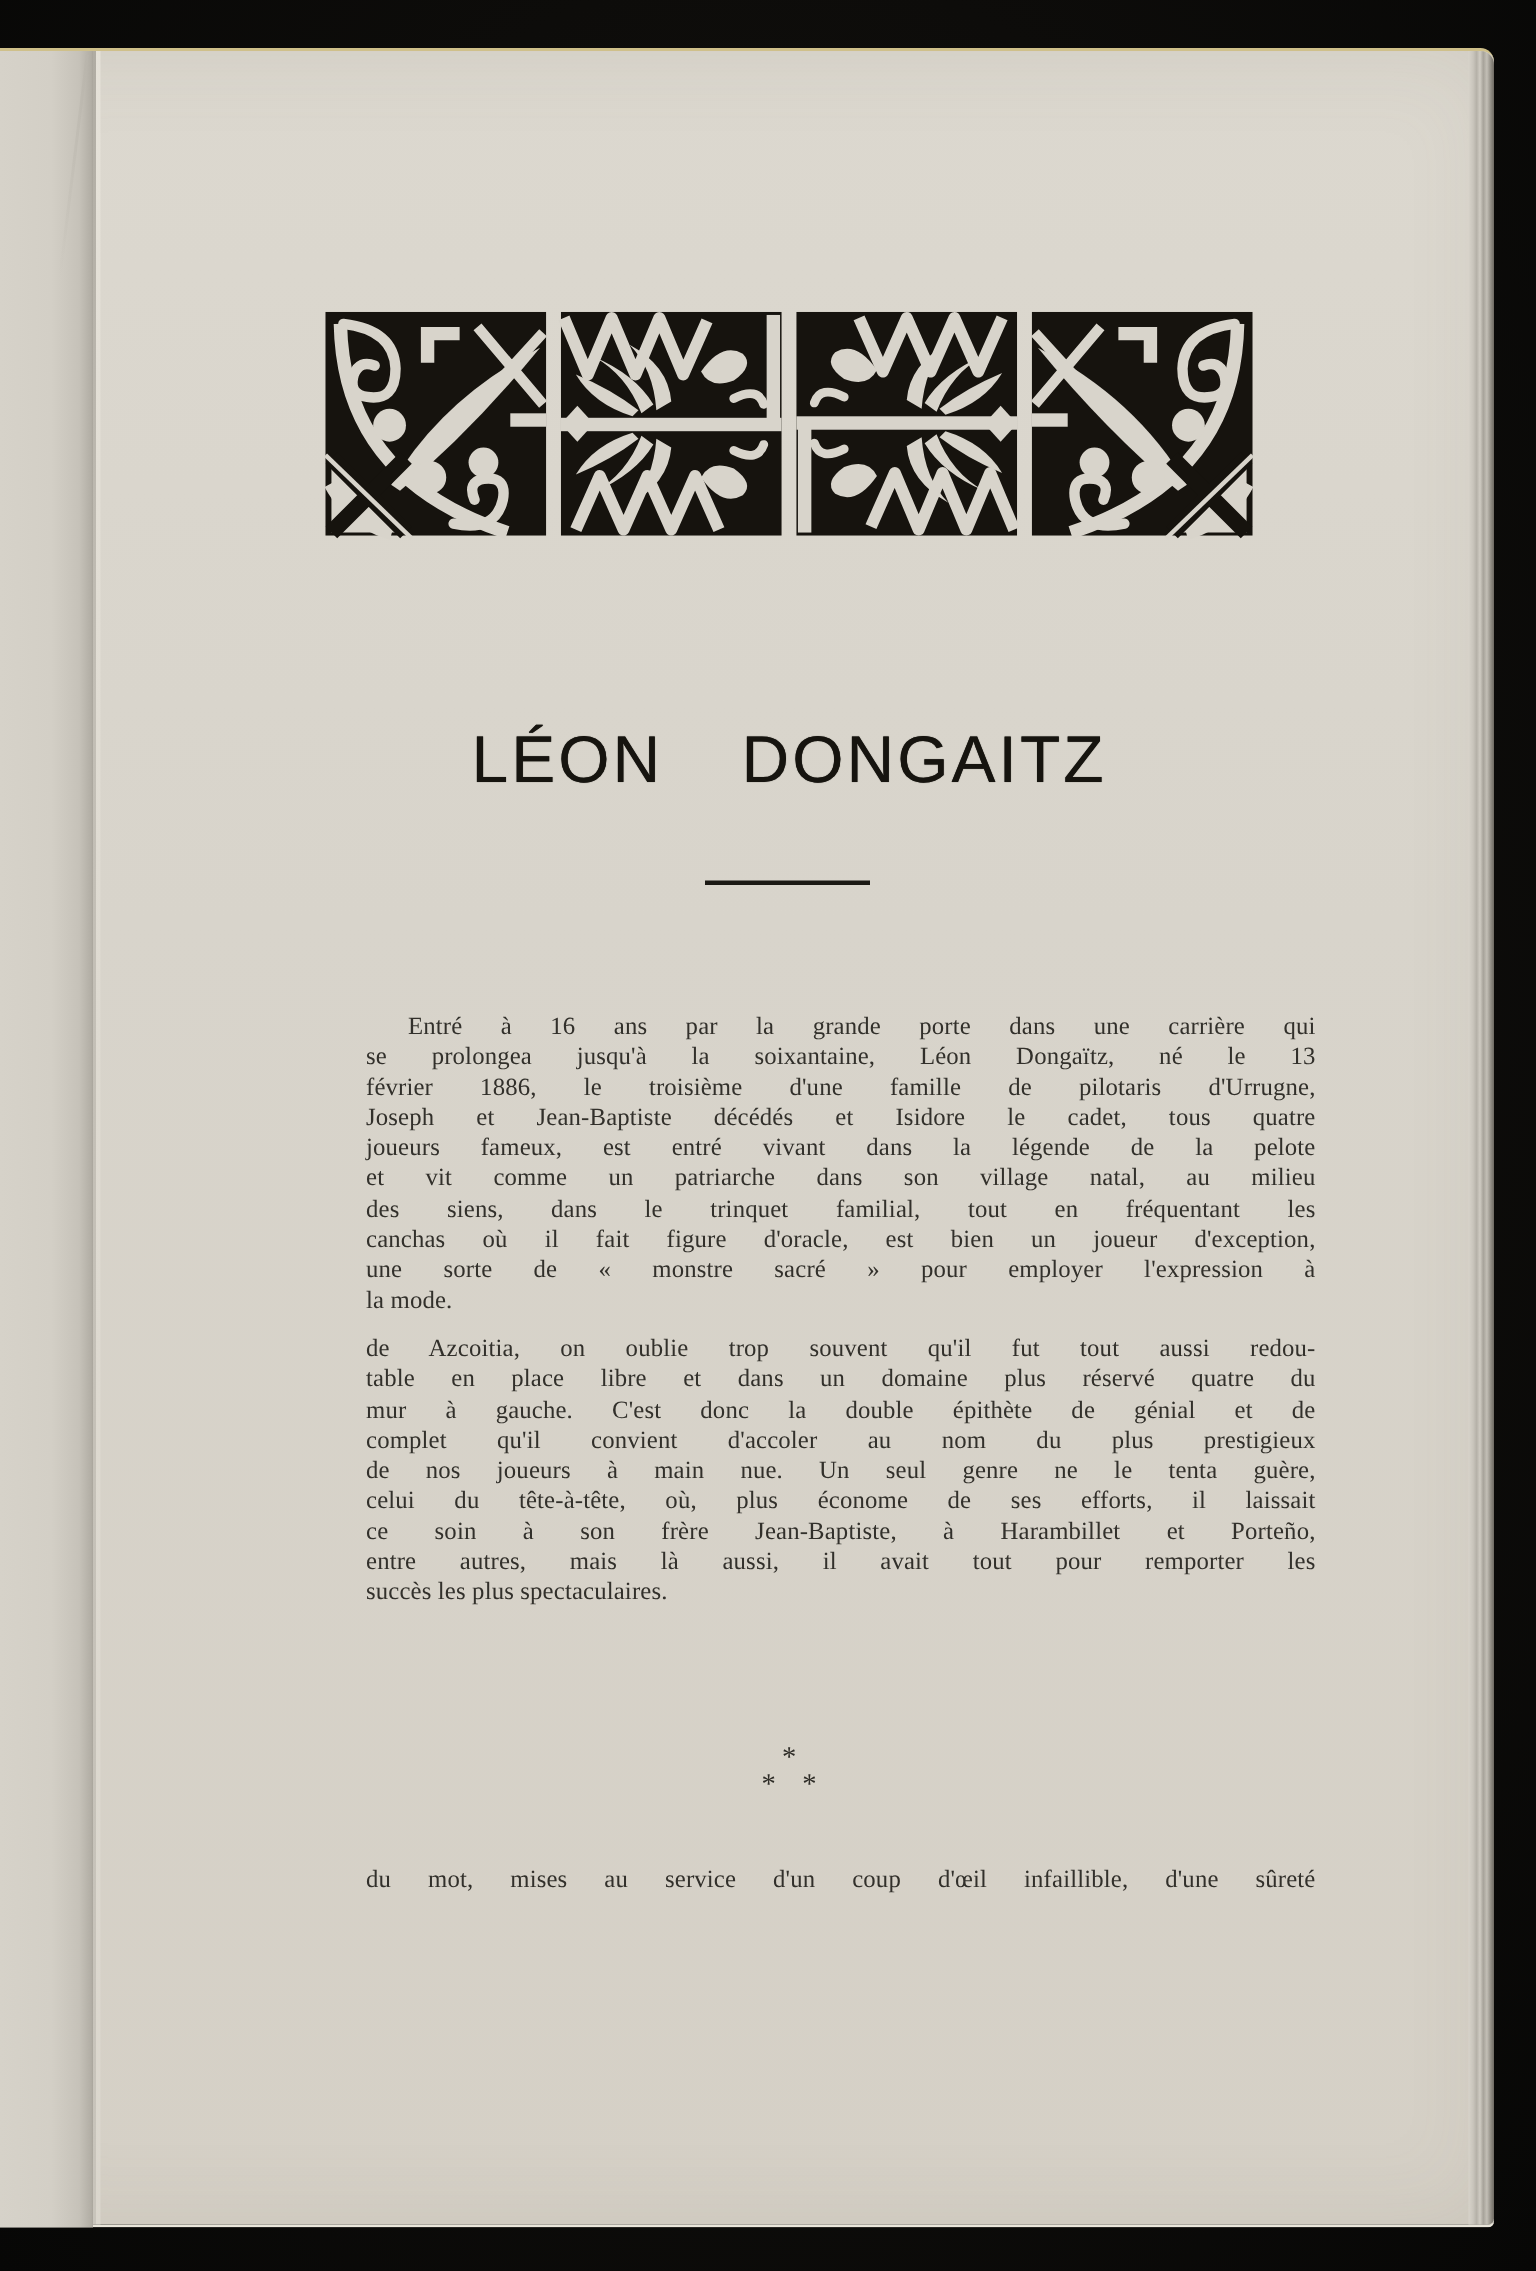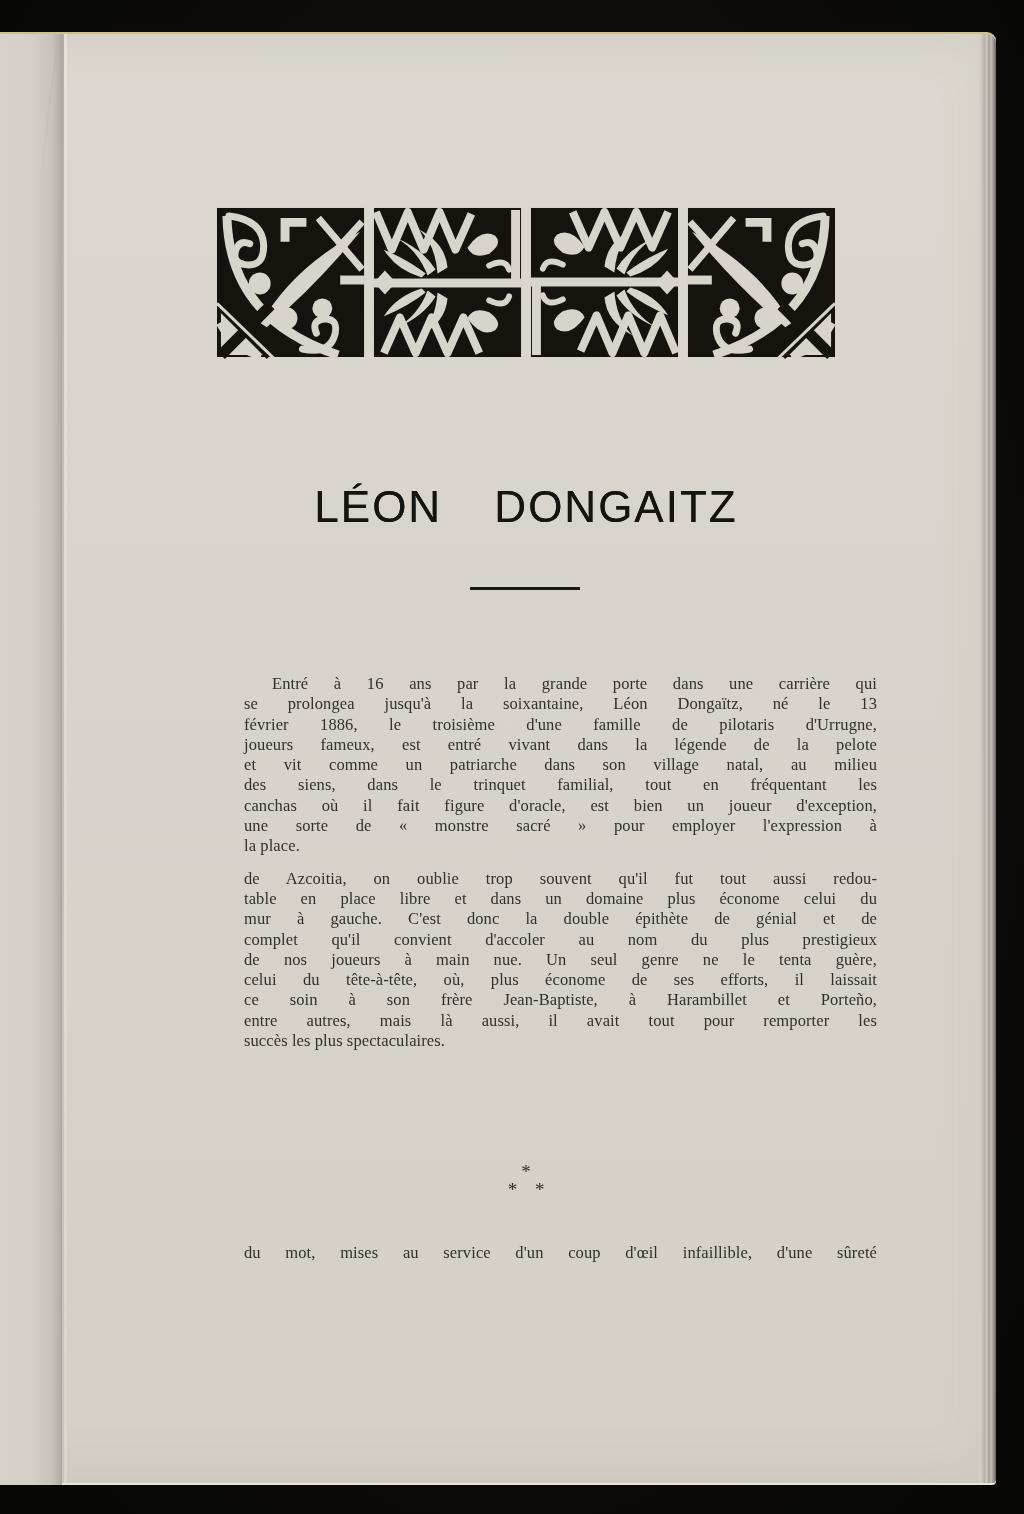--- a/index.html
+++ b/index.html
@@ -170,30 +170,31 @@
   </div>
 
   <div class="chapter-title">LÉON DONGAITZ</div>
   <div class="title-rule"></div>
 
   <div class="text-col block-a">
     <div class="para">
         <div class="line first">Entré à 16 ans par la grande porte dans une carrière qui</div>
         <div class="line">se prolongea jusqu'à la soixantaine, Léon Dongaïtz, né le 13</div>
         <div class="line">février 1886, le troisième d'une famille de pilotaris d'Urrugne,</div>
+        <div class="line">Joseph et Jean-Baptiste décédés et Isidore le cadet, tous quatre</div>
         <div class="line">joueurs fameux, est entré vivant dans la légende de la pelote</div>
         <div class="line">et vit comme un patriarche dans son village natal, au milieu</div>
         <div class="line">des siens, dans le trinquet familial, tout en fréquentant les</div>
         <div class="line">canchas où il fait figure d'oracle, est bien un joueur d'exception,</div>
         <div class="line">une sorte de « monstre sacré » pour employer l'expression à</div>
-        <div class="line last">la place.</div>
+        <div class="line last">la mode.</div>
       </div>
     <div class="para">
         <div class="line">de Azcoitia, on oublie trop souvent qu'il fut tout aussi redou-</div>
-        <div class="line">table en place libre et dans un domaine plus économe celui du</div>
+        <div class="line">table en place libre et dans un domaine plus réservé quatre du</div>
         <div class="line">mur à gauche. C'est donc la double épithète de génial et de</div>
         <div class="line">complet qu'il convient d'accoler au nom du plus prestigieux</div>
         <div class="line">de nos joueurs à main nue. Un seul genre ne le tenta guère,</div>
         <div class="line">celui du tête-à-tête, où, plus économe de ses efforts, il laissait</div>
         <div class="line">ce soin à son frère Jean-Baptiste, à Harambillet et Porteño,</div>
         <div class="line">entre autres, mais là aussi, il avait tout pour remporter les</div>
         <div class="line last">succès les plus spectaculaires.</div>
       </div>
   </div>
 

